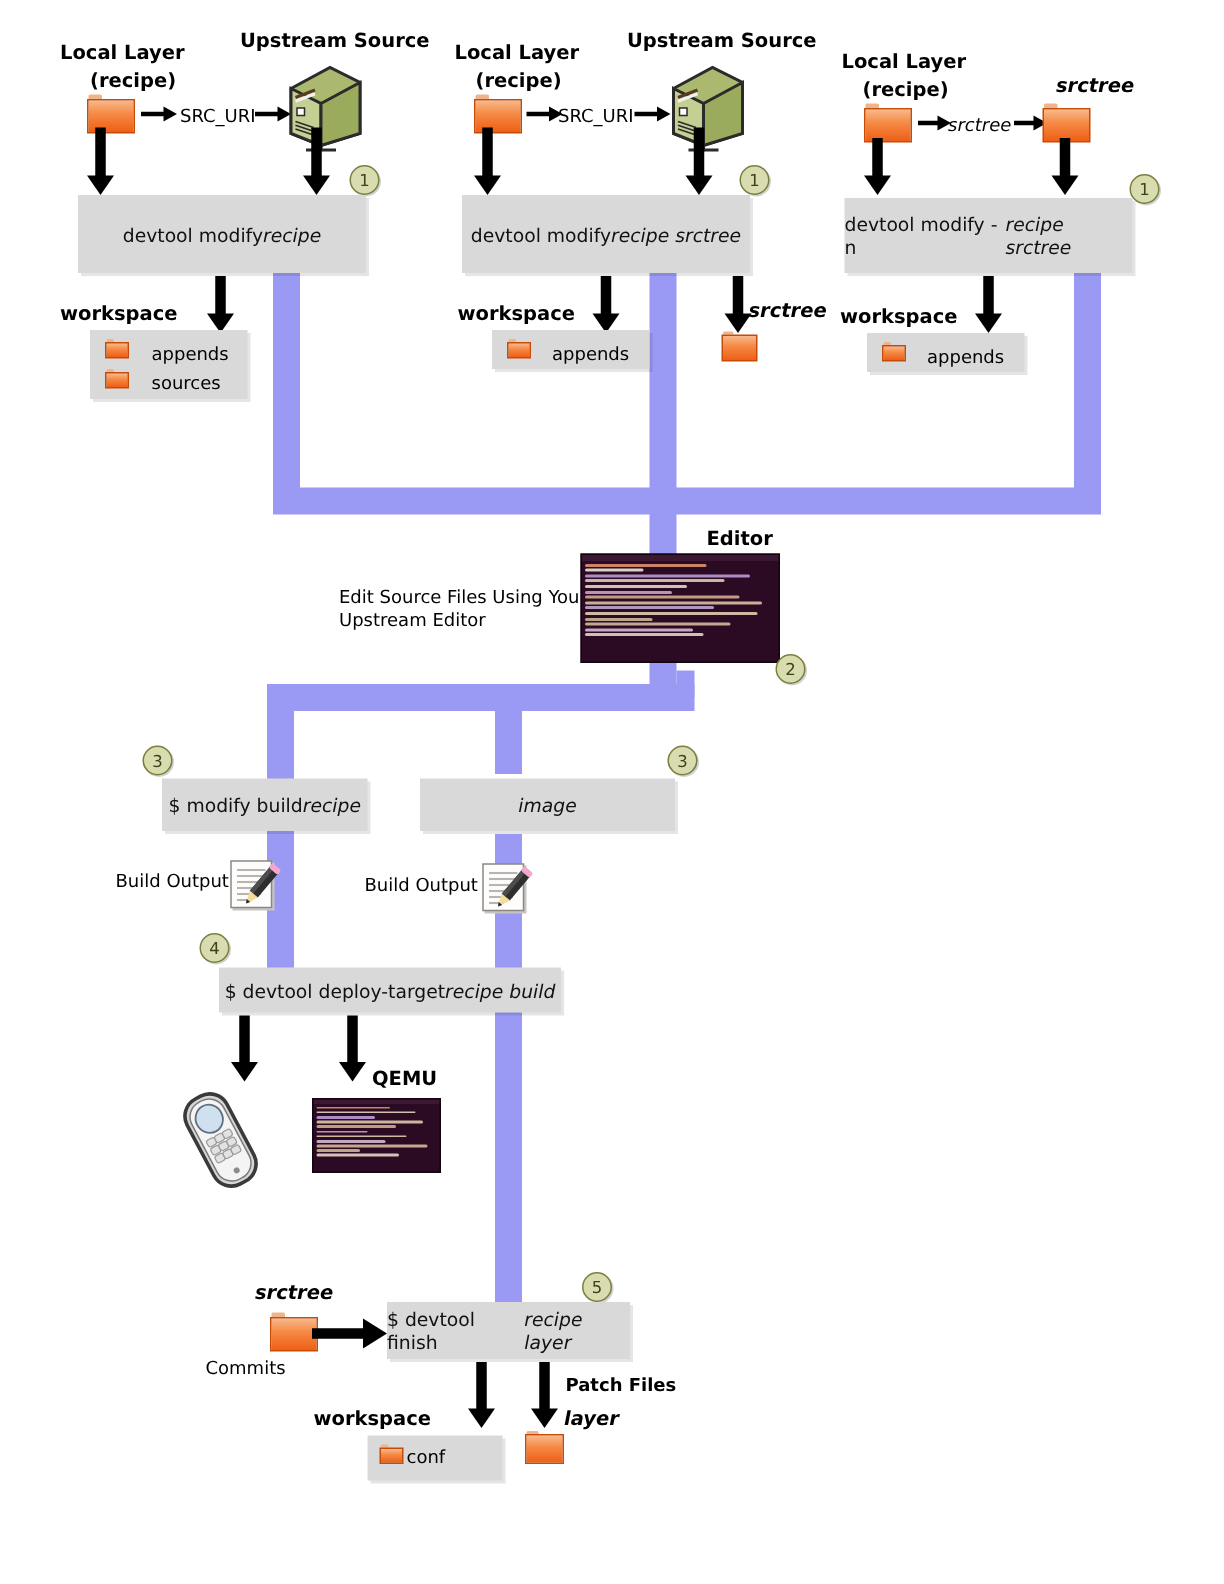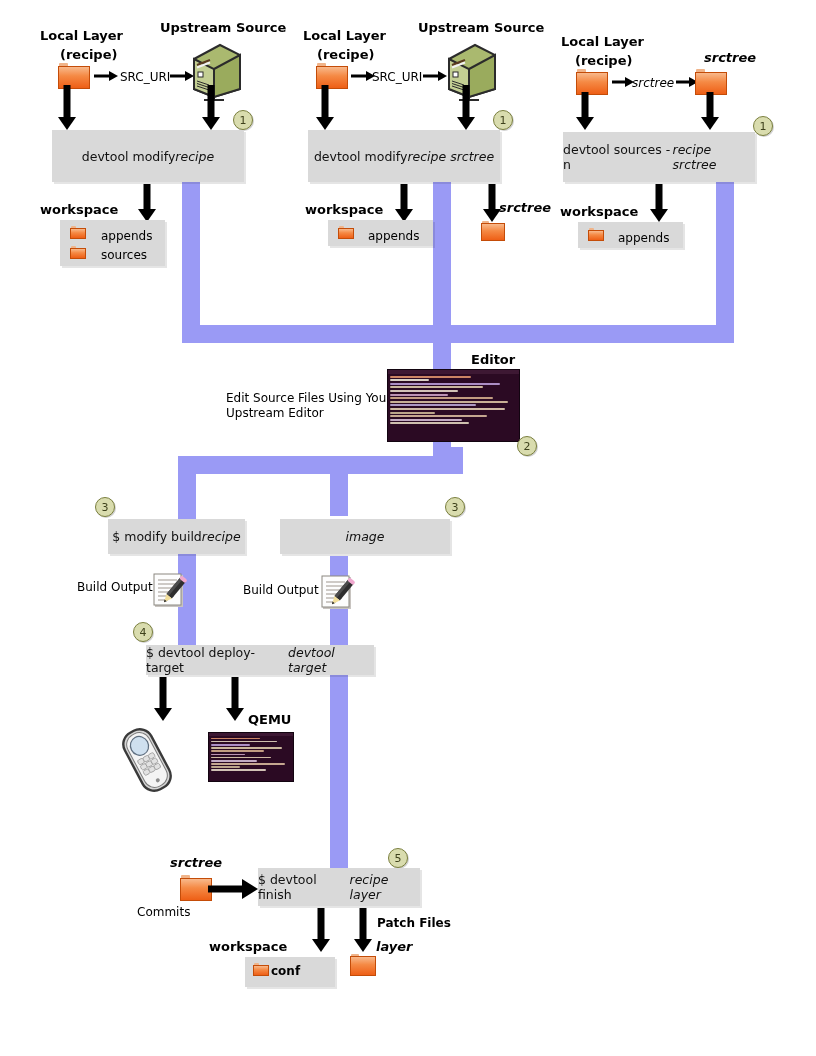--- a/index.html
+++ b/index.html
@@ -247,21 +247,21 @@
     <div class="head"></div>
 </div>
 <div class="arrowv" style="left:699px;top:92px;width:22px;height:38px;">
   <div class="shaft" style="height:26px;"></div>
     <div class="head"></div>
 </div>
 
 <div class="circ" style="left:753px;top:116px;">1</div>
 
 <div class="cmdbox" style="left:563px;top:132px;width:192px;height:50px;">
-  <span>devtool sources -n </span>
+  <span>devtool modify -n </span>
     <i>recipe srctree</i>
 </div>
 
 <div class="arrowv" style="left:648px;top:184px;width:22px;height:38px;">
   <div class="shaft" style="height:26px;"></div>
     <div class="head"></div>
 </div>
 <div class="hdr" style="left:560px;top:204px;">workspace</div>
 <div class="cmdbox" style="left:578px;top:222px;width:105px;height:26px;"></div>
 <div class="folder" style="left:588px;top:228px;width:16px;height:13px;">
@@ -342,21 +342,21 @@
     <rect x="17" y="4" width="3" height="21" fill="#4d4d4d"></rect>
     <polygon points="17,25 24,25 20.5,33" fill="#f2de9a"></polygon>
     <polygon points="19,30.5 22,30.5 20.5,33" fill="#222"></polygon>
     <rect x="16.5" y="1" width="8" height="4" rx="2" fill="#f0a8cf"></rect>
   </g>
 </svg>
 
 <div class="circ" style="left:133px;top:622px;">4</div>
 <div class="cmdbox" style="left:146px;top:645px;width:228px;height:30px;">
   <span>$ devtool deploy-target </span>
-    <i>devtool target</i>
+    <i>recipe build</i>
 </div>
 
 <div class="arrowv" style="left:152px;top:677px;width:22px;height:44px;">
   <div class="shaft" style="height:32px;"></div>
     <div class="head"></div>
 </div>
 <div class="arrowv" style="left:224px;top:677px;width:22px;height:44px;">
   <div class="shaft" style="height:32px;"></div>
     <div class="head"></div>
 </div>
@@ -423,19 +423,19 @@
     <div class="head"></div>
 </div>
 <div class="plain" style="left:377px;top:916px;font-weight:bold;">Patch Files</div>
 
 <div class="hdr" style="left:209px;top:939px;">workspace</div>
 <div class="cmdbox" style="left:245px;top:957px;width:90px;height:30px;"></div>
 <div class="folder" style="left:253px;top:963px;width:16px;height:13px;">
   <div class="tab" style="width:5px;height:2px;"></div>
     <div class="body" style="top:2px;height:11px;"></div>
 </div>
-<div class="plain" style="left:271px;top:964px;font-weight:bold;">conf</div>
+<div class="plain" style="left:271px;top:964px;">conf</div>
 
 <div class="hdr it" style="left:376px;top:939px;">layer</div>
 <div class="folder" style="left:350px;top:954px;width:26px;height:22px;">
   <div class="tab" style="width:8px;height:2px;"></div>
     <div class="body" style="top:2px;height:20px;"></div>
 </div>
 
 </body></html>

